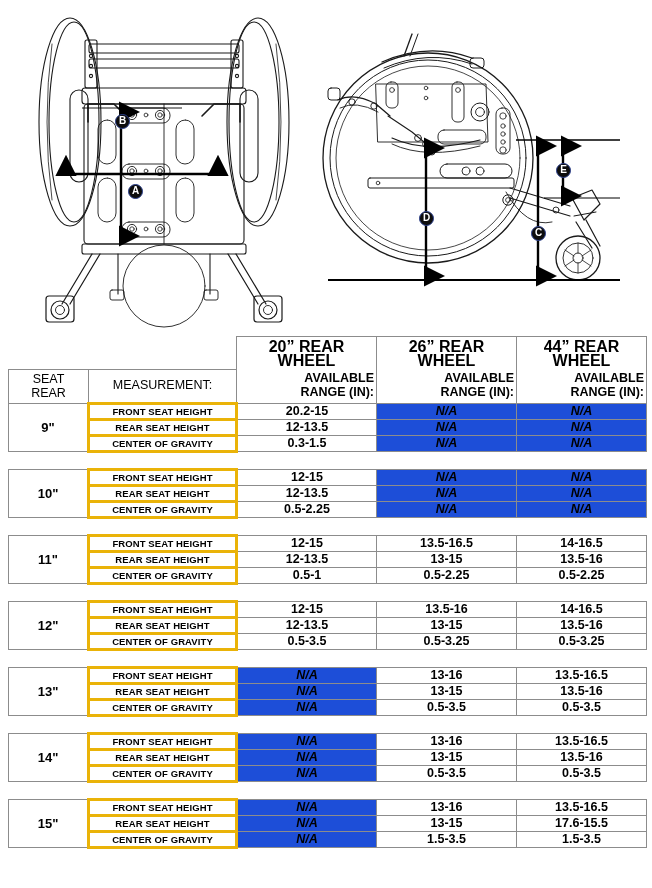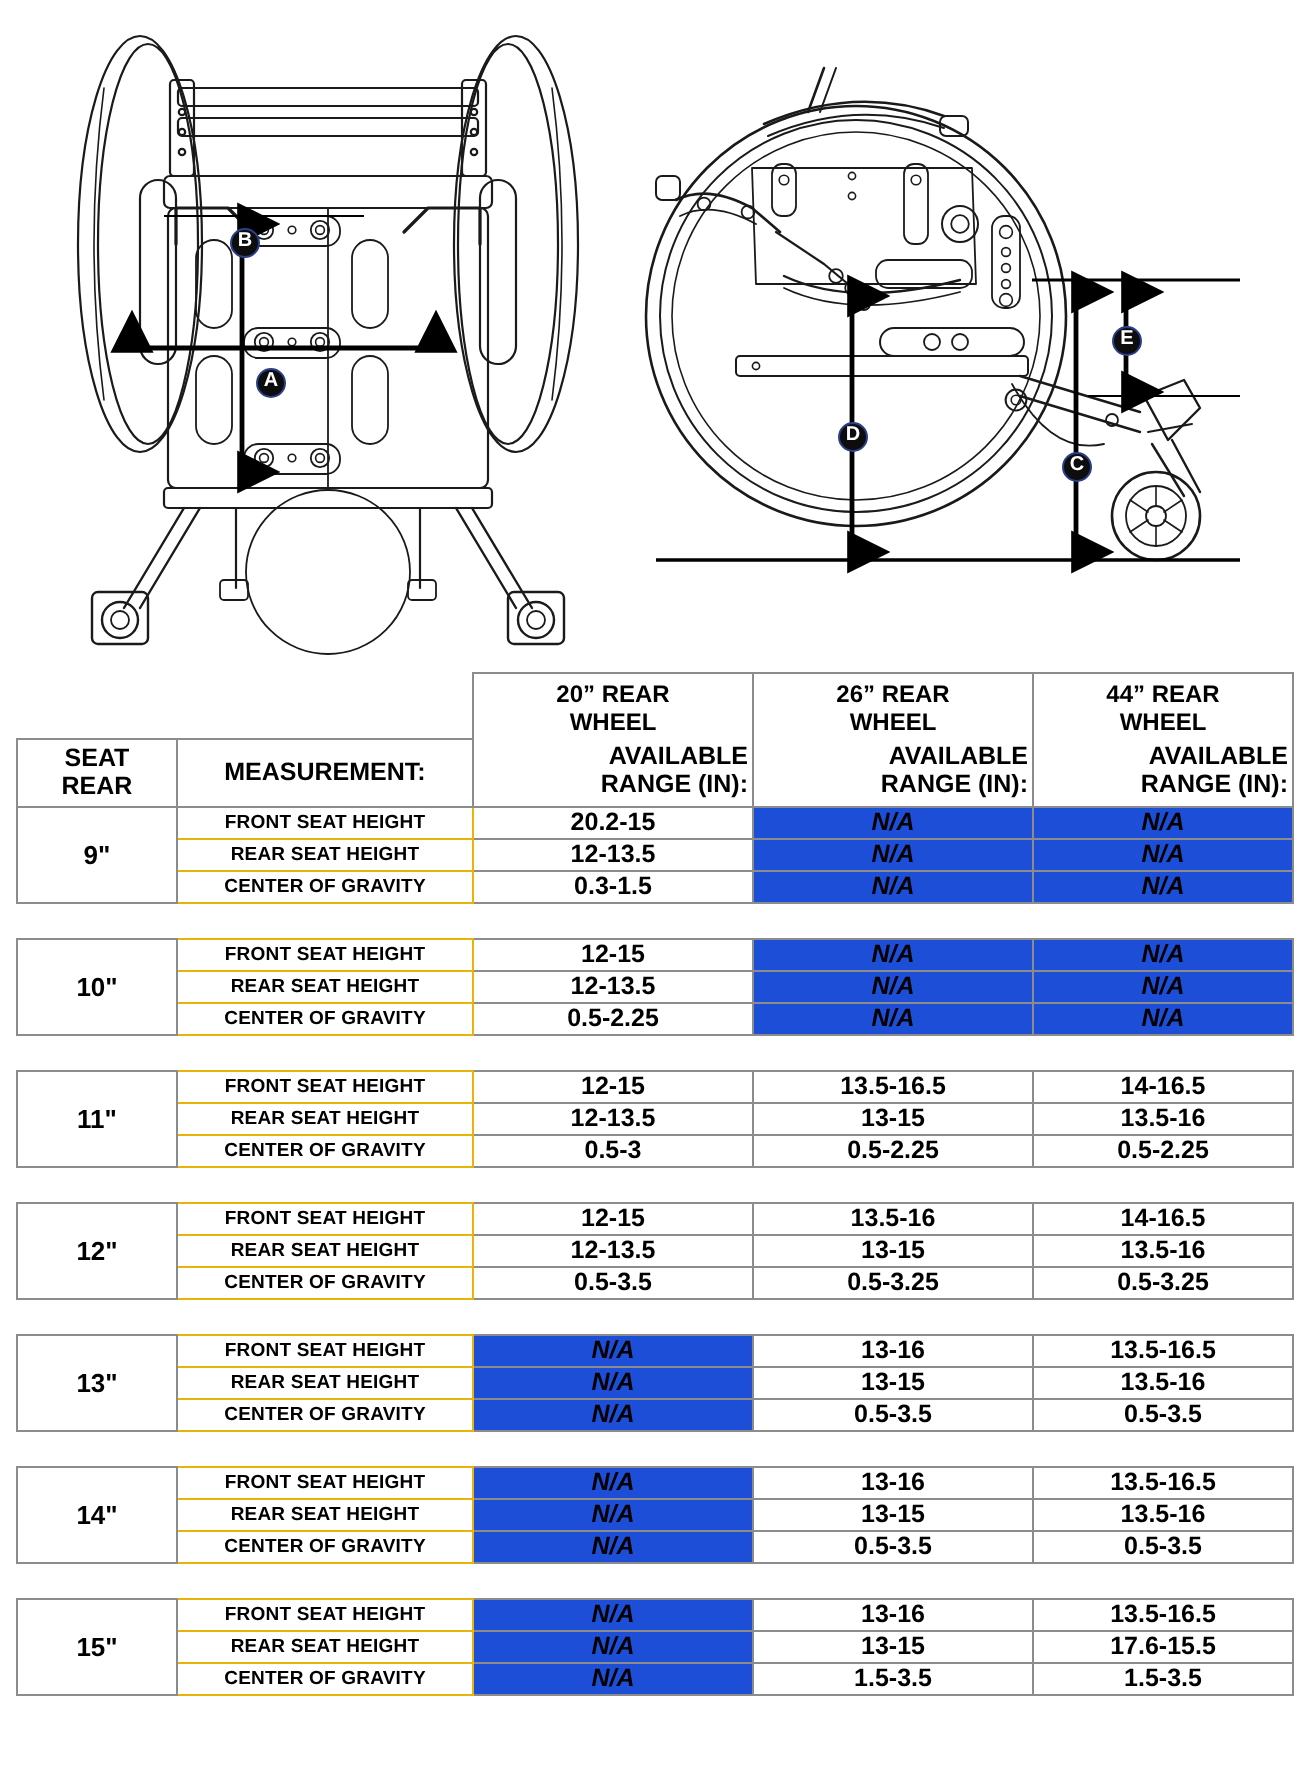--- a/index.html
+++ b/index.html
@@ -74,30 +74,30 @@
   
   .hdr-blank {
     border: none;
     background: transparent;
   }
   .hdr-wheel {
     border: 1px solid #8c8c8c;
     border-bottom: none;
     text-align: center;
     font-weight: bold;
-    font-size: 12px;
+    font-size: 16px;
     line-height: 14px;
     padding: 3px 2px 1px 2px;
     vertical-align: middle;
     background: #ffffff;
   }
   .hdr-label {
     border: 1px solid #8c8c8c;
     text-align: center;
-    font-weight: bold;
+    font-weight: normal;
     font-size: 12.5px;
     line-height: 14px;
     padding: 2px 2px 3px 2px;
     vertical-align: middle;
     background: #ffffff;
   }
   .hdr-range {
     border: 1px solid #8c8c8c;
     border-top: none;
     text-align: right;
@@ -120,21 +120,21 @@
   
   td.depth-cell {
     border: 1px solid #8c8c8c;
     text-align: center;
     vertical-align: middle;
     font-weight: bold;
     font-size: 13px;
     background: #ffffff;
   }
   td.measure-cell {
-    border: 1px solid #eab308;
+    border: 3px solid #eab308;
     text-align: center;
     vertical-align: middle;
     font-weight: bold;
     font-size: 9.5px;
     letter-spacing: 0.1px;
     height: 16px;
     background: #ffffff;
     white-space: nowrap;
   }
   td.value-cell {
@@ -473,21 +473,21 @@
             <td class="value-cell">14-16.5</td>
           </tr>
           <tr>
             <td class="measure-cell">REAR SEAT HEIGHT</td>
             <td class="value-cell">12-13.5</td>
             <td class="value-cell">13-15</td>
             <td class="value-cell">13.5-16</td>
           </tr>
           <tr>
             <td class="measure-cell">CENTER OF GRAVITY</td>
-            <td class="value-cell">0.5-3</td>
+            <td class="value-cell">0.5-1</td>
             <td class="value-cell">0.5-2.25</td>
             <td class="value-cell">0.5-2.25</td>
           </tr>
           <tr class="group-gap">
             <td colspan="5"></td>
           </tr>
           <tr>
             <td class="depth-cell" rowspan="3">12"</td>
             <td class="measure-cell">FRONT SEAT HEIGHT</td>
             <td class="value-cell">12-15</td>

